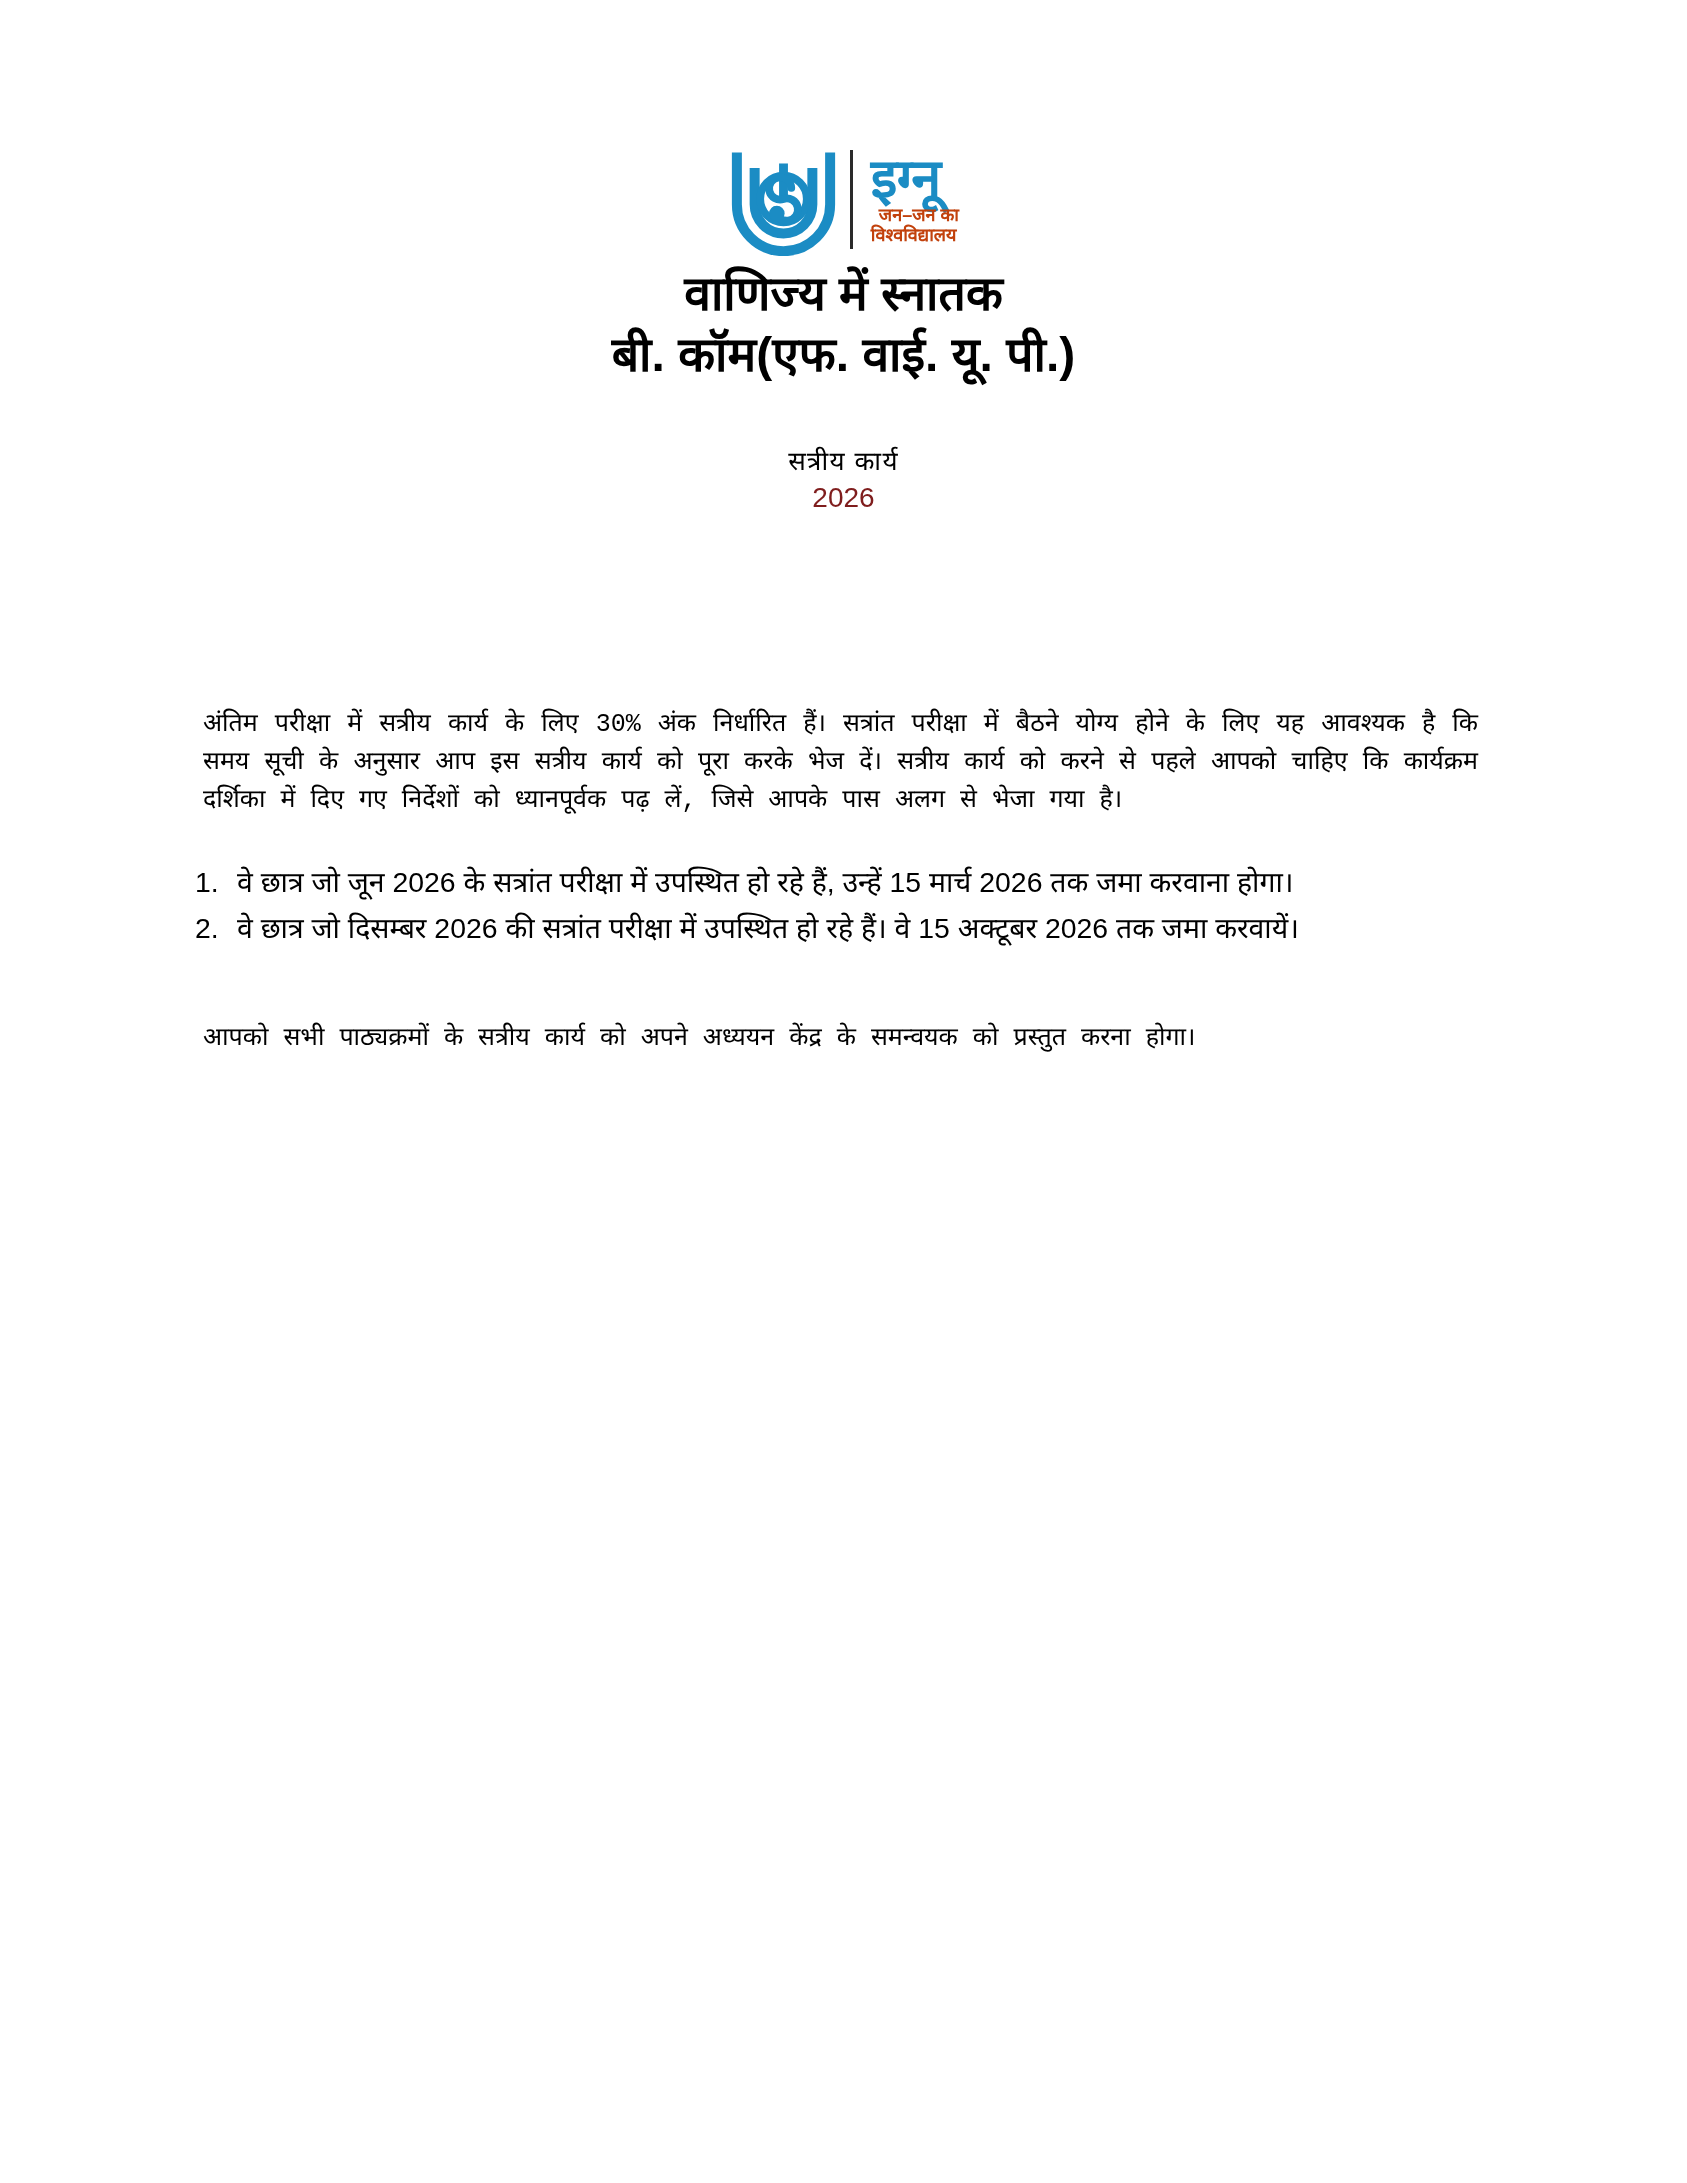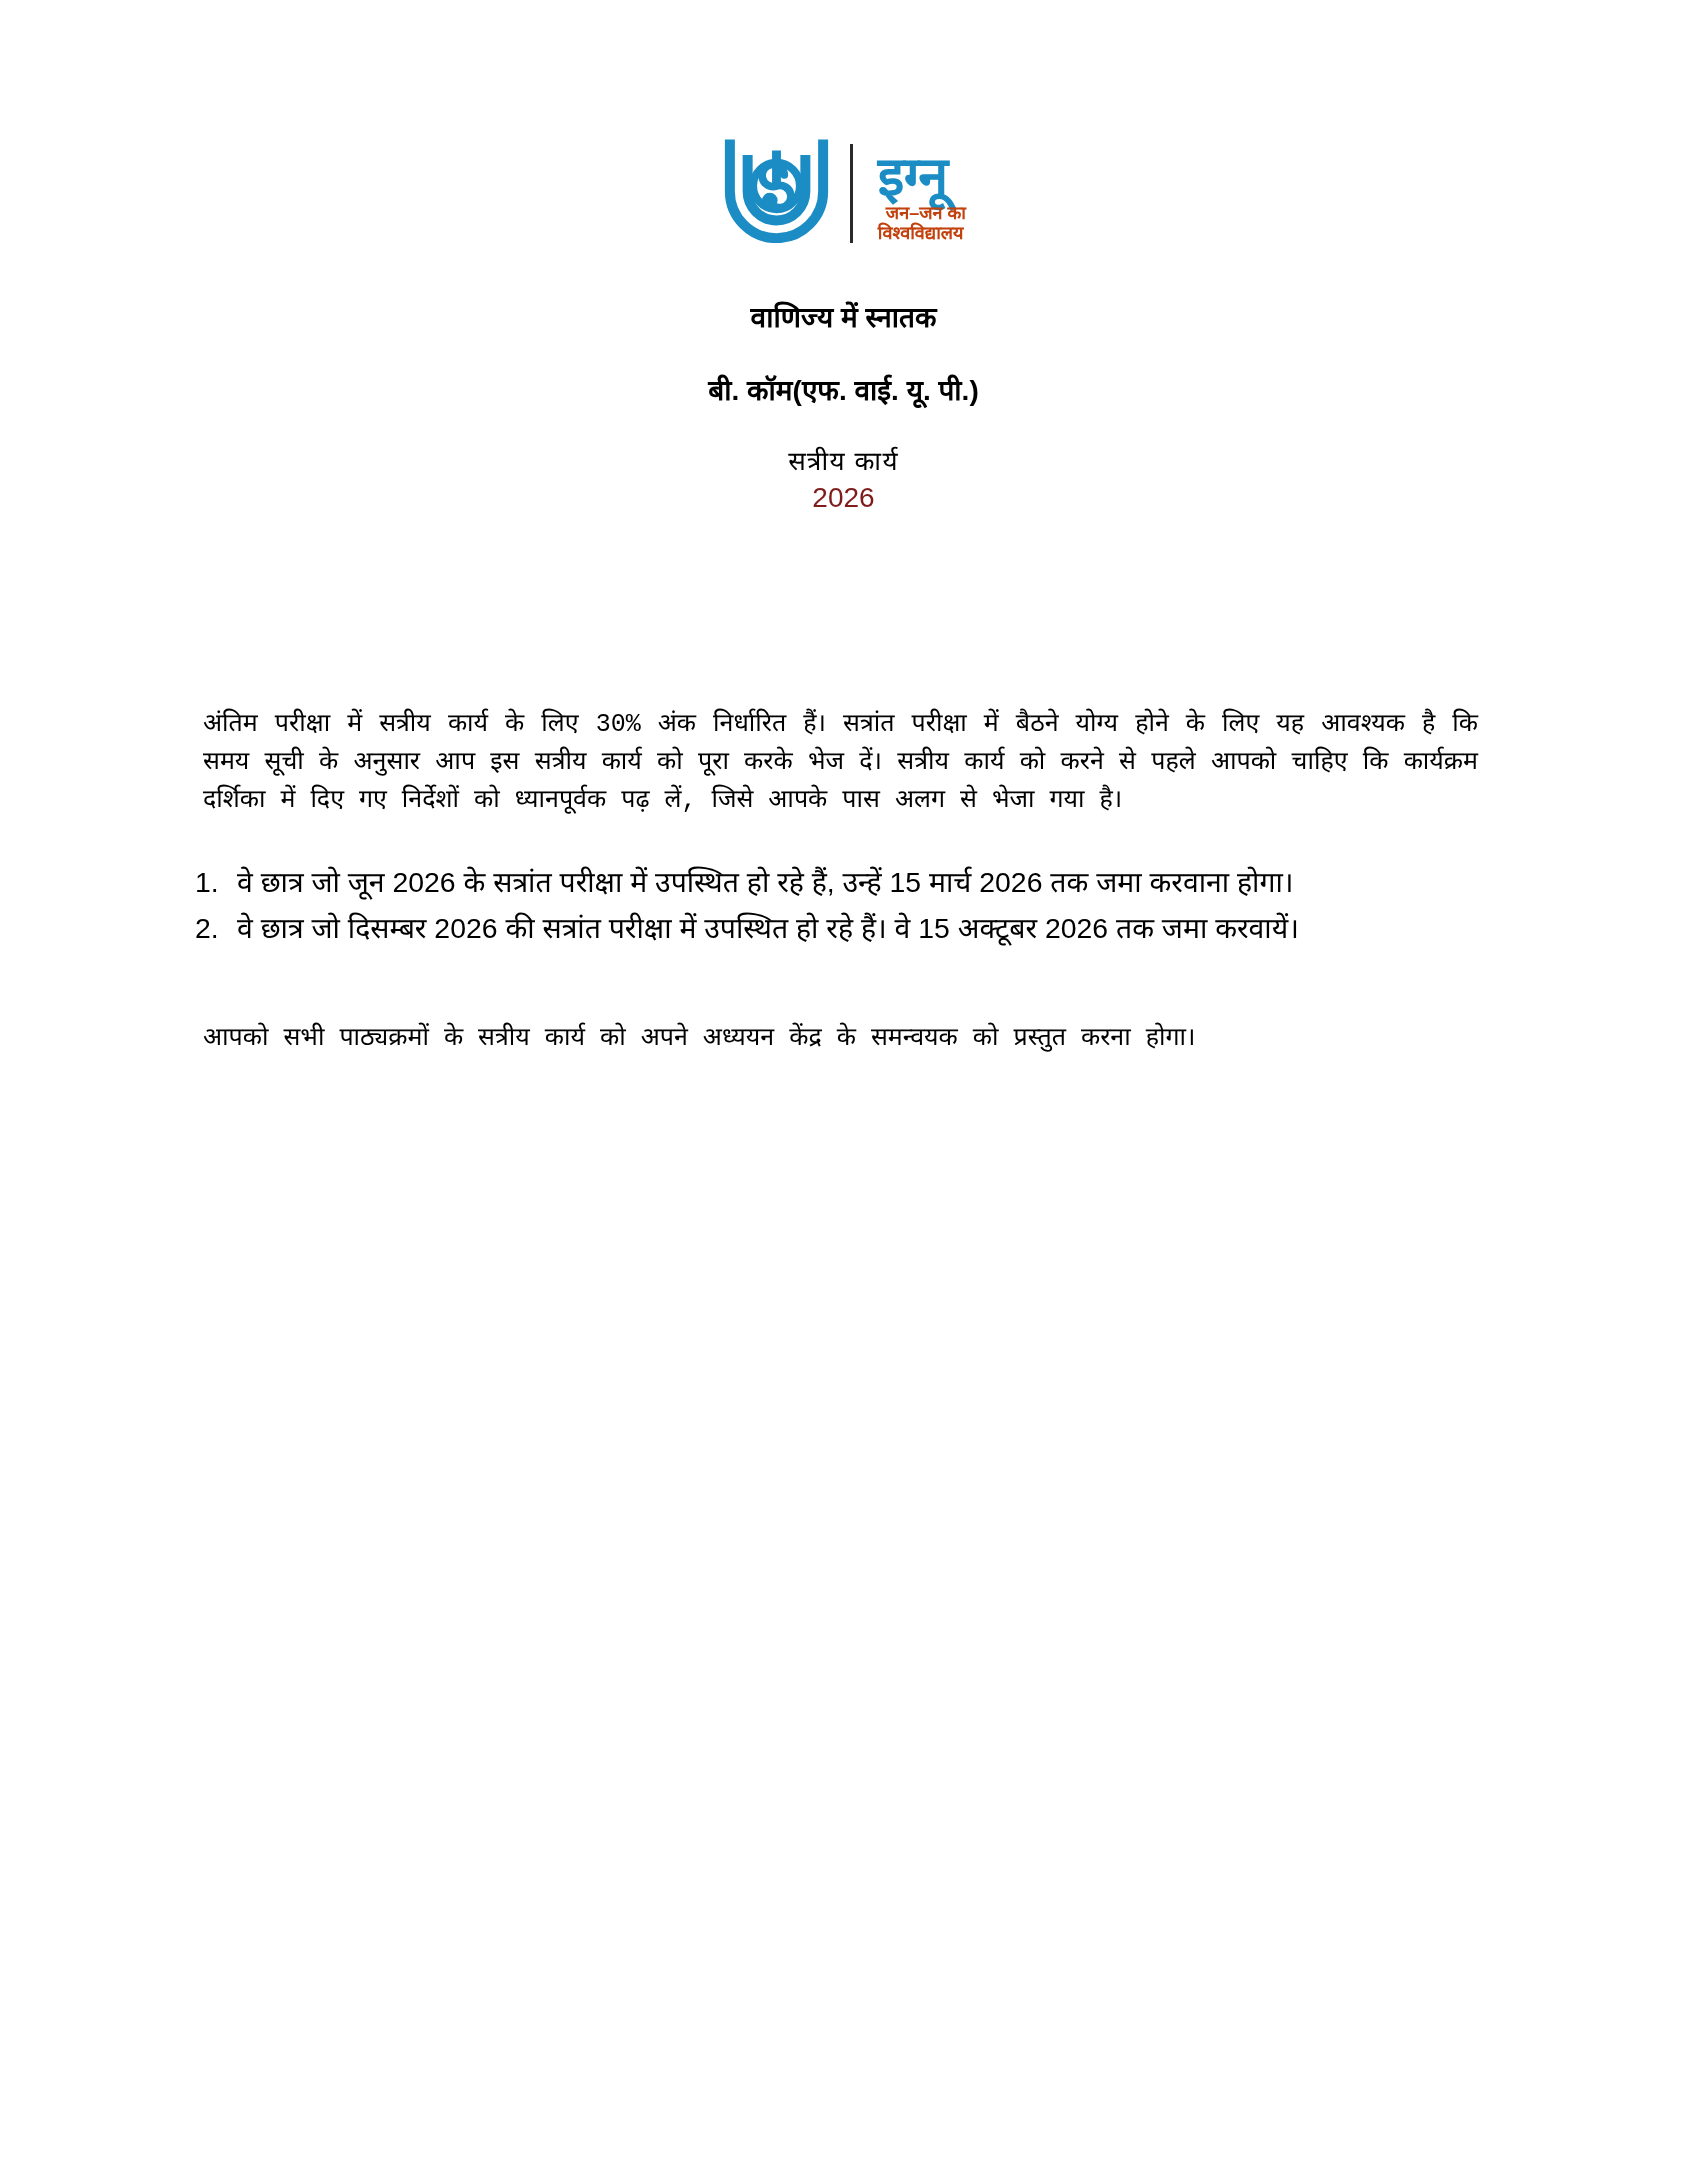--- a/index.html
+++ b/index.html
@@ -25,22 +25,23 @@
     position: absolute;
     top: 129px;
     left: 0;
     width: 1687px;
     display: flex;
     justify-content: center;
     align-items: flex-start;
   }
   .logo-inner {
     display: flex;
-    align-items: flex-end;
-    gap: 18px;
+    align-items: center;
+    gap: 11px;
+    margin-top: 13px;
   }
   .logo-mark {
     width: 111px;
     height: 114px;
     display: block;
   }
   .logo-divider {
     width: 3.3px;
     height: 99px;
     background: #2a2a2a;
@@ -74,25 +75,24 @@
   .title-block {
     position: absolute;
     top: 263px;
     left: 0;
     width: 1687px;
     text-align: center;
   }
   .title-line {
     font-family: "Liberation Sans", "DejaVu Sans", sans-serif;
     font-weight: bold;
-    font-size: 28px;
+    font-size: 48px;
     line-height: 1.28;
     letter-spacing: 0px;
     color: #000000;
-    margin-top: 37px;
   }
 
   .subtitle-block {
     position: absolute;
     top: 445px;
     left: 0;
     width: 1687px;
     text-align: center;
   }
   .subtitle-line {

